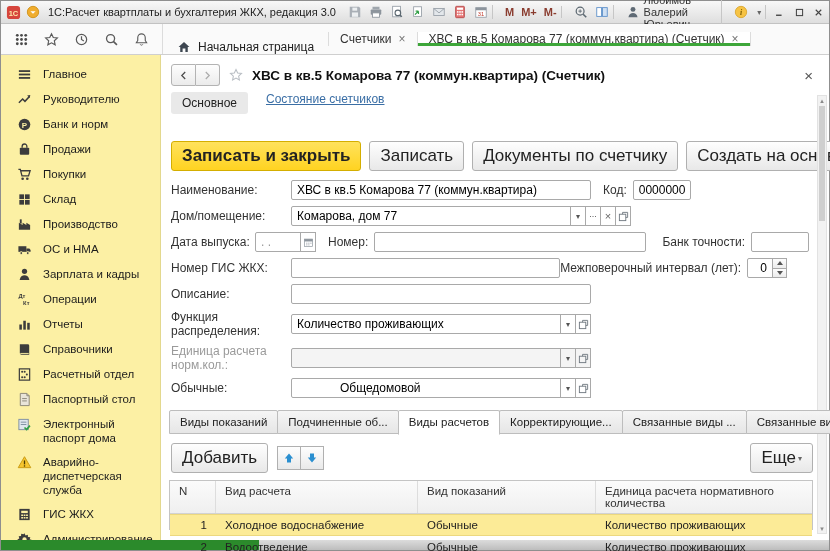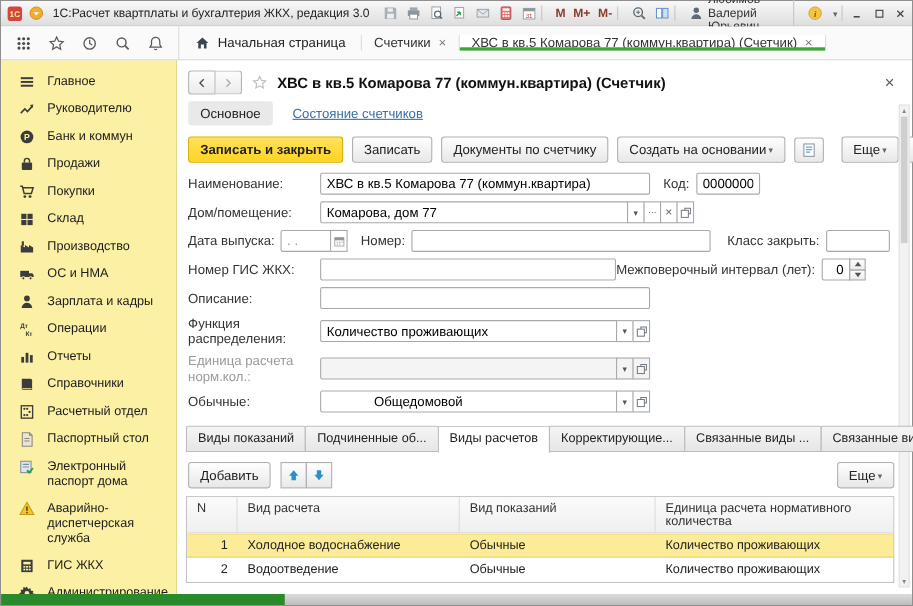--- a/index.html
+++ b/index.html
@@ -21,21 +21,21 @@
   .tb-user{display:flex;align-items:center;gap:4px;color:#333}
   .dd::after{content:"▾";font-size:8px;color:#666;margin-left:2px}
   .win-btn{width:20px;height:16px;display:flex;align-items:center;justify-content:center}
   .win-btn svg{width:11px;height:11px}
 
   
   .tabbar{height:30px;flex:0 0 30px;background:#fafafa;border-bottom:1px solid #cfcfcf;display:flex;align-items:stretch}
   .nav-icons{display:flex;align-items:center;gap:15px;padding:0 13px}
   .nav-icons .ico svg{width:15px;height:15px}
   .bell-wrap{position:relative}
-  .home-tab{display:flex;align-items:center;gap:7px;padding:0 14px;border-left:1px solid #dcdcdc;color:#222;cursor:pointer}
+  .home-tab{display:flex;align-items:flex-end;gap:7px;padding:0 14px;border-left:1px solid #dcdcdc;color:#222;cursor:pointer}
   .wtabs{display:flex;align-items:center}
   .wtab{display:flex;align-items:center;gap:7px;padding:0 11px;border-left:1px solid #dcdcdc;position:relative;color:#333;cursor:pointer;white-space:nowrap}
   .wtab:last-child{border-right:1px solid #dcdcdc}
   .wtab.active{background:#fff}
   .wtab.active::after{content:"";position:absolute;left:0;right:0;bottom:0;height:3px;background:#3da639}
   .tab-x{color:#777;font-size:12px;line-height:1}
   .tab-x::after{content:"×"}
 
   
   .main{flex:1;display:flex;min-height:0;position:relative}
@@ -49,27 +49,27 @@
   
   .fhead{display:flex;align-items:center;gap:9px;padding:9px 0 3px 2px}
   .navbtns{display:flex}
   .navbtn{width:23px;height:20px;border:1px solid #b3b3b3;background:linear-gradient(#fdfdfd,#ebebeb);display:flex;align-items:center;justify-content:center;cursor:pointer}
   .navbtn:first-child{border-radius:3px 0 0 3px}
   .navbtn:last-child{border-radius:0 3px 3px 0;border-left:none}
   .navbtn svg{width:11px;height:11px}
   .ftitle{font-size:13.5px;font-weight:bold;color:#111;white-space:nowrap}
   .fclose{margin-left:auto;color:#555;font-size:15px;cursor:pointer;line-height:1}
   .fclose::after{content:"×"}
-  .fnav{display:flex;align-items:center;gap:18px;padding:3px 0 9px 2px}
+  .fnav{display:flex;align-items:flex-start;gap:18px;padding:3px 0 26px 2px}
   .chip{background:#e9e9e9;border-radius:3px;padding:4px 11px;color:#222;cursor:pointer}
   .flink{color:#3a6ea5;text-decoration:underline;cursor:pointer}
 
   
   .cmdbar{display:flex;align-items:center;gap:8px;padding:1px 0 9px 2px}
-  .btn{border:1px solid #b0b0b0;background:linear-gradient(#fefefe,#e8e8e8);border-radius:3px;padding:4px 10px;font-size:12px;color:#222;cursor:pointer;display:inline-flex;align-items:center;white-space:nowrap}
+  .btn{border:1px solid #b0b0b0;background:linear-gradient(#fefefe,#e8e8e8);border-radius:3px;padding:4px 10px;font-size:17px;color:#222;cursor:pointer;display:inline-flex;align-items:center;white-space:nowrap}
   .btn.primary{background:linear-gradient(#ffe25c,#ffd321);border-color:#d4ae00;font-weight:bold}
   .btn.iconic{padding:3px 5px}
   .btn.iconic svg{width:15px;height:15px}
   .spacer{flex:1}
 
   
   .frm{padding-left:2px}
   .frow{display:flex;align-items:center;margin-bottom:6px}
   .lbl{flex:0 0 120px;color:#333}
   .lbl.dis{color:#9a9a9a}
@@ -355,21 +355,21 @@
           <span>Руководителю</span>
         </div>
 
         <div class="sb-item">
           <span class="sb-ico ico">
             <svg viewBox="0 0 16 16">
               <circle cx="8" cy="8" r="6.2" fill="#3c3c3c"></circle>
               <text x="8" y="11.2" font-size="8.5" text-anchor="middle" fill="#fcf0a4" font-family="sans-serif" font-weight="bold">Р</text>
             </svg>
           </span>
-          <span>Банк и коммун</span>
+          <span>Банк и норм</span>
         </div>
 
         <div class="sb-item">
           <span class="sb-ico ico">
             <svg viewBox="0 0 16 16">
               <path d="M5.5 6.2V4.6a2.5 2.5 0 0 1 5 0v1.6" fill="none" stroke="#3c3c3c" stroke-width="1.4"></path>
               <rect x="3" y="6" width="10" height="7.5" rx="1" fill="#3c3c3c"></rect>
             </svg>
           </span>
           <span>Продажи</span>
@@ -620,21 +620,21 @@
             <span class="cbtn">
                 <svg viewBox="0 0 16 16">
                   <rect x="2" y="3" width="12" height="11" fill="#fff" stroke="#8d959d"></rect>
                   <rect x="2" y="3" width="12" height="3.5" fill="#8d959d"></rect>
                   <path d="M4.5 9h2M7.5 9h2M10.5 9h2M4.5 11.5h2M7.5 11.5h2" stroke="#8d959d"></path>
                 </svg>
               </span>
           </span>
           <span class="ilbl">Номер:</span>
           <input class="txt" style="width: 272px;" value="">
-          <span class="ilbl" style="margin-left:auto">Класс закрыть:</span>
+          <span class="ilbl" style="margin-left:auto">Банк точности:</span>
           <input class="txt" style="width: 58px; margin-right: 4px;" value="">
         </div>
 
         <div class="frow">
           <span class="lbl">Номер ГИС ЖКХ:</span>
           <input class="txt" style="width: 290px;" value="">
           <span class="ilbl" style="margin-left:auto">Межповерочный интервал (лет):</span>
           <span class="combo" style="margin-right:26px">
             <input class="txt num" style="width: 26px;" value="0">
             <span class="spin">

